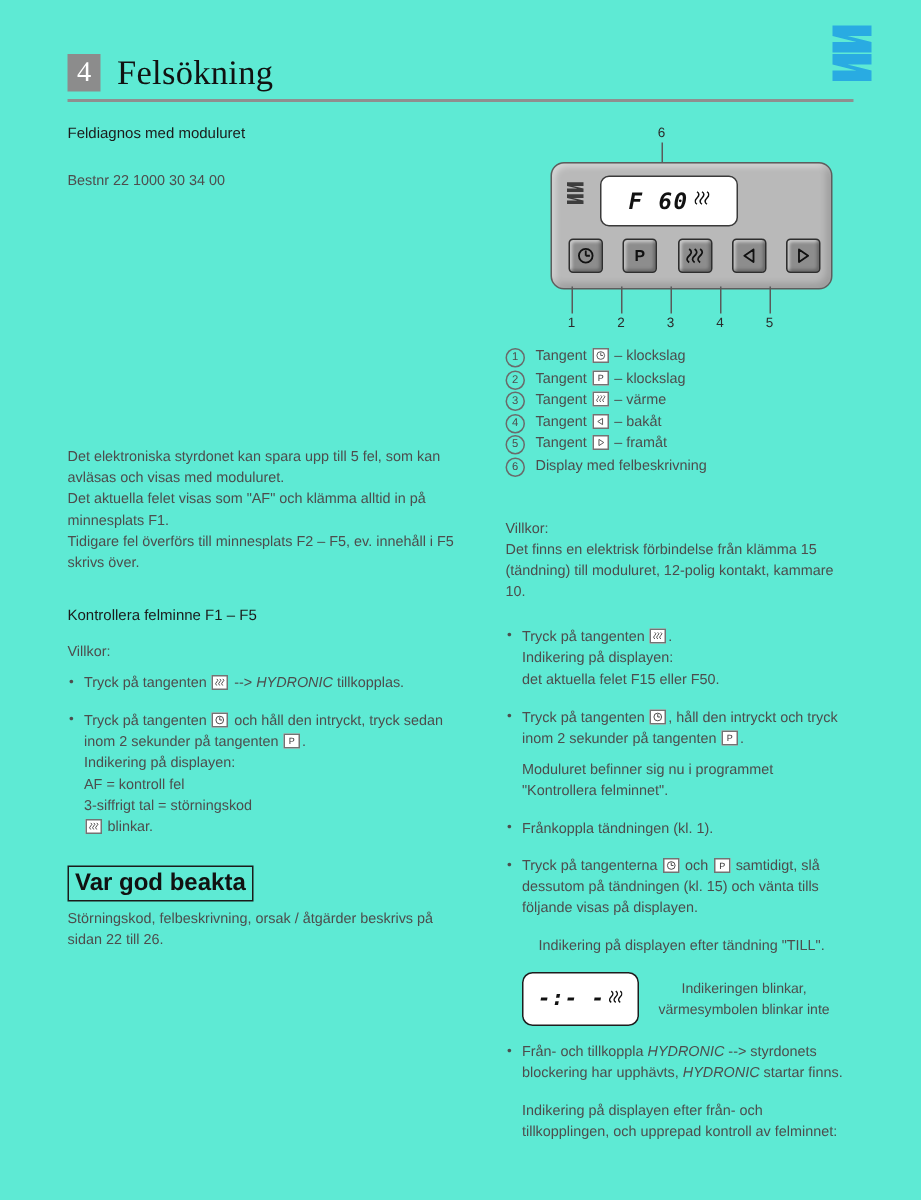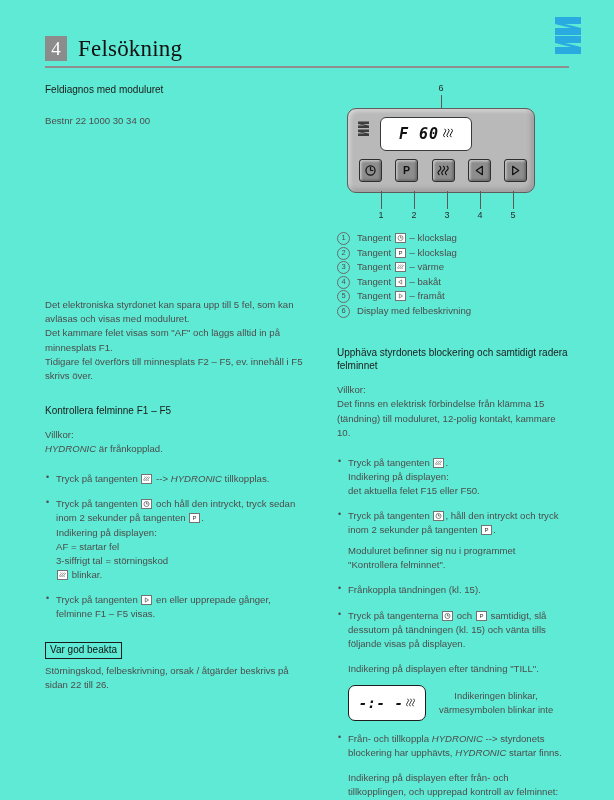--- a/index.html
+++ b/index.html
@@ -139,22 +139,22 @@
     background: #fff;
     box-sizing: border-box;
   }
   .k svg { display: block; }
 
   
   .notebox {
     display: inline-block;
     border: 1.4px solid #1b1b1b;
     padding: 1px 4px 2px 4px;
-    font-size: 10px;
-    font-weight: normal;
+    font-size: 16px;
+    font-weight: bold;
     color: #111111;
     line-height: 1.2;
   }
 
   
   .illus {
     position: relative;
     width: 232px;
     height: 143px;
   }
@@ -165,21 +165,21 @@
     text-align: center;
     width: 12px;
   }
   .leader {
     position: absolute;
     background: #5a5a5a;
     width: 1px;
   }
   .module-body {
     position: absolute;
-    left: 10px;
+    left: 30px;
     top: 25px;
     width: 186px;
     height: 83px;
     background: #b9b9b9;
     border: 1.3px solid #5d5d5d;
     border-radius: 9px;
     box-shadow: inset -3px -3px 5px rgba(0,0,0,.16), inset 2px 2px 4px rgba(255,255,255,.45);
   }
   .module-logo {
     position: absolute;
@@ -313,58 +313,54 @@
   <div class="col-left">
 
     <h2 class="sec">Feldiagnos med moduluret</h2>
 
     <div class="gap-s"></div>
     <p class="body">Bestnr 22 1000 30 34 00</p>
 
     <div style="height:161px"></div>
 
     <p class="body tight">Det elektroniska styrdonet kan spara upp till 5 fel, som kan avläsas och visas med moduluret.</p>
-    <p class="body tight">Det kammare felet visas som "AF" och läggs alltid in på minnesplats F1.</p>
+    <p class="body tight">Det aktuella felet visas som "AF" och klämma alltid in på minnesplats F1.</p>
     <p class="body">Tidigare fel överförs till minnesplats F2 – F5, ev. innehåll i F5 skrivs över.</p>
 
     <div class="gap-m"></div>
 
     <h2 class="sec">Kontrollera felminne F1 – F5</h2>
 
     <p class="body tight">Villkor:</p>
-    <p class="body"><span class="ital">HYDRONIC</span><span> är frånkopplad.</span></p>
 
     <div class="gap-s"></div>
 
     <ul class="bul">
       <li><span>Tryck på tangenten </span><span class="k"><svg viewBox="0 0 11 10" width="9" height="8">
               <path d="M3,2 Q5,3 3,4.5 Q1,6 3,7.5" stroke="#444" fill="none" stroke-width="0.8"></path>
               <path d="M5.5,2 Q7.5,3 5.5,4.5 Q3.5,6 5.5,7.5" stroke="#444" fill="none" stroke-width="0.8"></path>
               <path d="M8,2 Q10,3 8,4.5 Q6,6 8,7.5" stroke="#444" fill="none" stroke-width="0.8"></path>
             </svg></span><span> --&gt; </span><span class="ital">HYDRONIC</span><span> tillkopplas.</span></li>
 
       <li><span>Tryck på tangenten </span><span class="k"><svg viewBox="0 0 11 10" width="9" height="8">
               <circle cx="5.5" cy="5" r="3.2" stroke="#444" fill="none" stroke-width="0.8"></circle>
               <path d="M5.5,5 L5.5,2.6 M5.5,5 L7.4,5" stroke="#444" stroke-width="0.8"></path>
             </svg></span><span> och håll den intryckt, tryck sedan inom 2 sekunder på tangenten </span><span class="k"><svg viewBox="0 0 11 10" width="9" height="8">
               <text x="3" y="7.8" font-family="Liberation Sans, sans-serif" font-size="7.5" fill="#333">P</text>
             </svg></span><span>.</span>
         <span class="sub">Indikering på displayen:</span>
-        <span class="sub">AF = startar fel</span>
+        <span class="sub">AF = kontroll fel</span>
         <span class="sub">3-siffrigt tal = störningskod</span>
         <span class="sub"><span class="k"><svg viewBox="0 0 11 10" width="9" height="8">
                 <path d="M3,2 Q5,3 3,4.5 Q1,6 3,7.5" stroke="#444" fill="none" stroke-width="0.8"></path>
                 <path d="M5.5,2 Q7.5,3 5.5,4.5 Q3.5,6 5.5,7.5" stroke="#444" fill="none" stroke-width="0.8"></path>
                 <path d="M8,2 Q10,3 8,4.5 Q6,6 8,7.5" stroke="#444" fill="none" stroke-width="0.8"></path>
               </svg></span><span> blinkar.</span></span>
       </li>
 
-      <li><span>Tryck på tangenten </span><span class="k"><svg viewBox="0 0 11 10" width="9" height="8">
-              <path d="M4,2.4 L8,5 L4,7.6 Z" stroke="#444" fill="none" stroke-width="0.8"></path>
-            </svg></span><span> en eller upprepade gånger, felminne F1 – F5 visas.</span></li>
     </ul>
 
     <div class="gap-s"></div>
 
     <div class="notebox">Var god beakta</div>
     <p class="body" style="margin-top:5px">Störningskod, felbeskrivning, orsak / åtgärder beskrivs på sidan 22 till 26.</p>
   </div>
 
   <div class="col-right">
 
@@ -472,21 +468,20 @@
               </svg></span><span> – framåt</span></span>
       </div>
       <div class="legend-row">
         <span class="legend-num"><span class="circnum">6</span></span>
         <span>Display med felbeskrivning</span>
       </div>
     </div>
 
     <div style="height:28px"></div>
 
-    <h2 class="sec">Upphäva styrdonets blockering och samtidigt radera felminnet</h2>
 
     <p class="body tight">Villkor:</p>
     <p class="body">Det finns en elektrisk förbindelse från klämma 15 (tändning) till moduluret, 12-polig kontakt, kammare 10.</p>
 
     <div class="gap-s"></div>
 
     <ul class="bul">
       <li><span>Tryck på tangenten </span><span class="k"><svg viewBox="0 0 11 10" width="9" height="8">
               <path d="M3,2 Q5,3 3,4.5 Q1,6 3,7.5" stroke="#444" fill="none" stroke-width="0.8"></path>
               <path d="M5.5,2 Q7.5,3 5.5,4.5 Q3.5,6 5.5,7.5" stroke="#444" fill="none" stroke-width="0.8"></path>
@@ -502,31 +497,31 @@
             </svg></span><span>, håll den intryckt och tryck inom 2 sekunder på tangenten </span><span class="k"><svg viewBox="0 0 11 10" width="9" height="8">
               <text x="3" y="7.8" font-family="Liberation Sans, sans-serif" font-size="7.5" fill="#333">P</text>
             </svg></span><span>.</span>
       </li>
 
       <li class="nomark" style="margin-top:-4px">
         <span class="sub">Moduluret befinner sig nu i programmet</span>
         <span class="sub">"Kontrollera felminnet".</span>
       </li>
 
-      <li>Frånkoppla tändningen (kl. 15).</li>
+      <li>Frånkoppla tändningen (kl. 1).</li>
 
       <li><span>Tryck på tangenterna </span><span class="k"><svg viewBox="0 0 11 10" width="9" height="8">
               <circle cx="5.5" cy="5" r="3.2" stroke="#444" fill="none" stroke-width="0.8"></circle>
               <path d="M5.5,5 L5.5,2.6 M5.5,5 L7.4,5" stroke="#444" stroke-width="0.8"></path>
             </svg></span><span> och </span><span class="k"><svg viewBox="0 0 11 10" width="9" height="8">
               <text x="3" y="7.8" font-family="Liberation Sans, sans-serif" font-size="7.5" fill="#333">P</text>
             </svg></span><span> samtidigt, slå dessutom på tändningen (kl. 15) och vänta tills följande visas på displayen.</span></li>
     </ul>
 
-    <p class="body" style="margin-left:11px">Indikering på displayen efter tändning "TILL".</p>
+    <p class="body" style="margin-left:22px">Indikering på displayen efter tändning "TILL".</p>
 
     <div class="minidisp" style="margin-left:11px">
       <div class="minidisp-box">
         <span class="minidisp-text">-:- -</span>
         <span style="margin-left:3px">
           <svg viewBox="0 0 12 14" width="9" height="11">
             <path d="M2,2 Q5,4 2,7 Q-1,10 2,12" stroke="#111" fill="none" stroke-width="1.2"></path>
             <path d="M6,2 Q9,4 6,7 Q3,10 6,12" stroke="#111" fill="none" stroke-width="1.2"></path>
             <path d="M10,2 Q13,4 10,7 Q7,10 10,12" stroke="#111" fill="none" stroke-width="1.2"></path>
           </svg>

